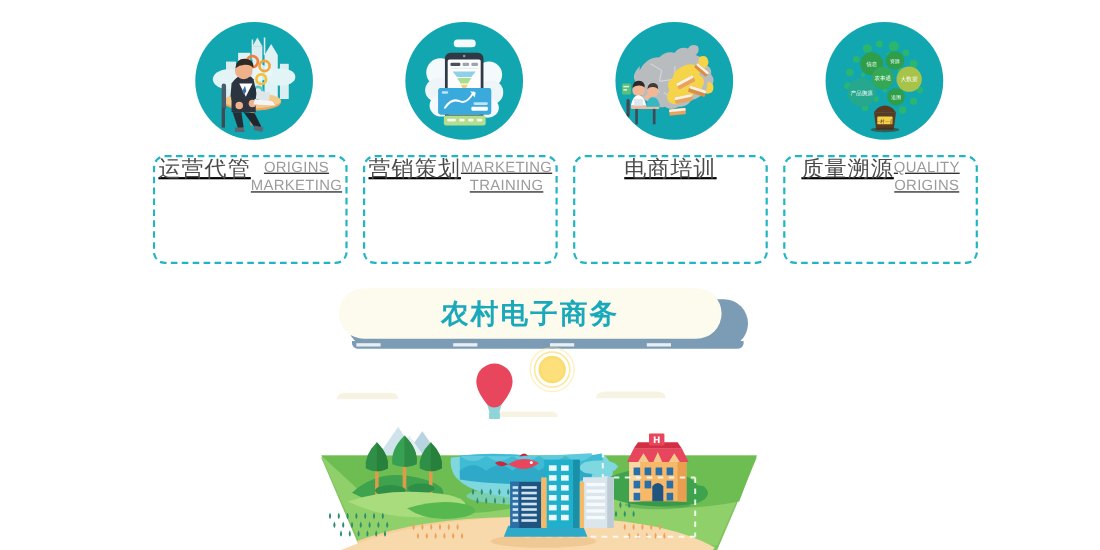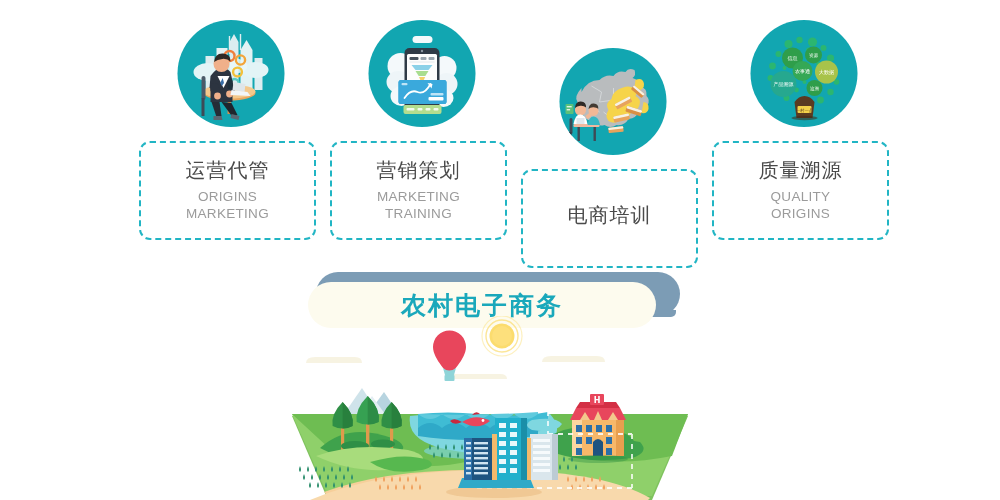--- a/index.html
+++ b/index.html
@@ -17,21 +17,21 @@
   .pillar{position:absolute;top:0;width:190px;height:250px;}
   .pillar-circle{
     position:absolute;left:50%;top:20px;transform:translateX(-50%);
     width:107px;height:107px;border-radius:50%;
     background:#12a6b1;overflow:hidden;
   }
   .pillar-box{
     position:absolute;left:3px;top:141px;width:177px;height:99px;
     border:2px dashed #21b5c4;border-radius:11px;
     box-sizing:border-box;
-    display:flex;flex-direction:column;align-items:center;justify-content:center;
+    display:flex;flex-direction:row;justify-content:center;text-decoration:underline;
   }
   .pillar-cn{
     font-size:20px;color:#4a4a4a;letter-spacing:1px;
     line-height:1.1;margin-bottom:7px;font-weight:400;
   }
   .pillar-en{
     font-size:13.5px;color:#9b9b9b;line-height:1.28;text-align:center;
     letter-spacing:.3px;
   }
 
@@ -40,21 +40,21 @@
 
   
   .banner-wrap{position:absolute;left:300px;top:262px;width:380px;height:58px;}
   .banner-shadow{
     position:absolute;left:16px;top:10px;width:364px;height:44px;
     background:#7c9cb5;border-radius:24px;
   }
   .banner-face{
     position:absolute;left:8px;top:0px;width:348px;height:46px;
     background:#fdfbee;border-radius:23px;
-    display:flex;align-items:center;justify-content:center;margin-top:20px;
+    display:flex;align-items:center;justify-content:center;
   }
   .banner-title{
     font-size:25px;font-weight:bold;color:#1aa8bb;letter-spacing:2px;
   }
   .banner-strip{
     position:absolute;left:20px;top:48px;width:356px;height:7px;
     background:#7c9cb5;border-radius:0 0 5px 5px;
   }
   .banner-dashes{position:absolute;left:20px;top:49px;width:356px;height:5px;}
   .banner-dashes i{
@@ -182,21 +182,21 @@
       </div>
       <div class="pillar-box">
         <div class="pillar-cn">营销策划</div>
         <div class="pillar-en">
           <div>MARKETING</div>
           <div>TRAINING</div>
         </div>
       </div>
     </div>
 
-    <div class="pillar" style="left:518px;margin-top:28px;">
+    <div class="pillar" style="left:518px;">
       <div class="pillar-circle">
         <svg class="art" viewBox="0 0 107 107">
 
           <path d="M22 44 q6 -12 18 -12 q6 -6 14 -4 q4 -6 12 -4 q3 -5 9 -2 q2 5 -2 8 q7 2 8 9 q7 1 6 9 q4 4 1 9 q-2 6 -8 6 q-3 7 -11 8 q-4 7 -12 6 q-6 4 -12 0 q-7 2 -11 -4 q-9 0 -11 -8 q-7 -3 -5 -11 q-4 -5 4 -14z" fill="#b9bcbe"></path>
 
           <g stroke="#d4d7d9" stroke-width="1" fill="none">
             <path d="M32 38 l10 6 -2 10"></path>
             <path d="M40 54 l14 -2 6 8"></path>
             <path d="M54 52 l0 -12"></path>
             <path d="M60 60 l-8 10"></path>

